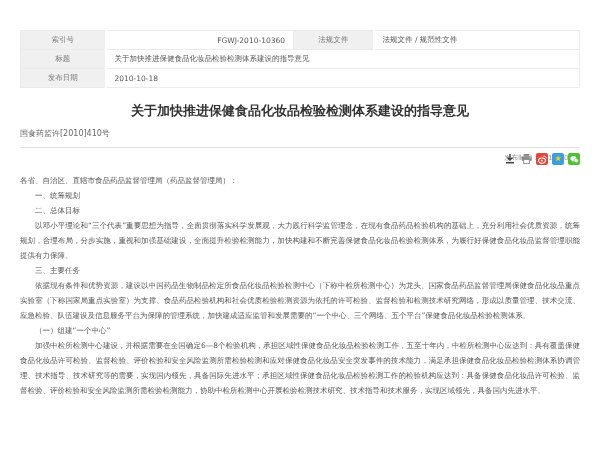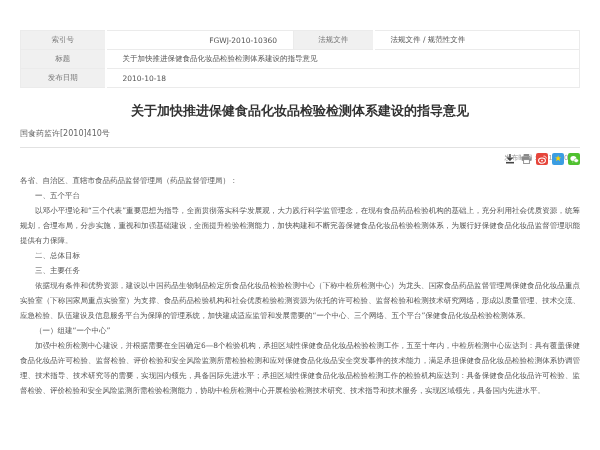--- a/index.html
+++ b/index.html
@@ -9,21 +9,21 @@
     font-family:"DejaVu Sans", sans-serif; overflow:hidden;
   }
   .content { position:absolute; left:20px; top:0; width:560px; }
 
   
   table.meta {
     width:560px; margin-top:30px; border-collapse:collapse;
     font-size:7.5px; color:#555; table-layout:fixed;
   }
   table.meta td {
-    border:1px solid #ebebeb; height:19px; padding:2px 16px;
+    border:1px solid #ebebeb; height:19px; padding:2px 8px;
     background:#fff; white-space:nowrap; overflow:hidden;
   }
   table.meta td.lbl {
     background:#f0f0f0; color:#777; text-align:center;
     border-right:2px solid #fff; width:85px;
   }
   table.meta td.lbl2 { width:80px; }
   .c-val1 { width:188px;text-align:right; }
 
   
@@ -122,23 +122,23 @@
               </svg>
           </span>
         </button>
       </div>
       <div class="divider"></div>
       <div class="publish-time">发布时间：2010-10-18</div>
     </div>
 
     <div class="doc-body">
       <p>各省、自治区、直辖市食品药品监督管理局（药品监督管理局）：</p>
-      <p class="indent">一、五个平台</p>
+      <p class="indent">一、统筹规划</p>
+      <p class="indent">二、总体目标</p>
       <p class="indent">以邓小平理论和“三个代表”重要思想为指导，全面贯彻落实科学发展观，大力践行科学监管理念，在现有食品药品检验机构的基础上，充分利用社会优质资源，统筹规划，合理布局，分步实施，重视和加强基础建设，全面提升检验检测能力，加快构建和不断完善保健食品化妆品检验检测体系，为履行好保健食品化妆品监督管理职能提供有力保障。</p>
-      <p class="indent">二、总体目标</p>
       <p class="indent">三、主要任务</p>
       <p class="indent">依据现有条件和优势资源，建设以中国药品生物制品检定所食品化妆品检验检测中心（下称中检所检测中心）为龙头、国家食品药品监督管理局保健食品化妆品重点实验室（下称国家局重点实验室）为支撑、食品药品检验机构和社会优质检验检测资源为依托的许可检验、监督检验和检测技术研究网络，形成以质量管理、技术交流、应急检验、队伍建设及信息服务平台为保障的管理系统，加快建成适应监管和发展需要的“一个中心、三个网络、五个平台”保健食品化妆品检验检测体系。</p>
       <p class="indent">（一）组建“一个中心”</p>
       <p class="indent">加强中检所检测中心建设，并根据需要在全国确定6—8个检验机构，承担区域性保健食品化妆品检验检测工作，五至十年内，中检所检测中心应达到：具有覆盖保健食品化妆品许可检验、监督检验、评价检验和安全风险监测所需检验检测和应对保健食品化妆品安全突发事件的技术能力，满足承担保健食品化妆品检验检测体系协调管理、技术指导、技术研究等的需要，实现国内领先，具备国际先进水平；承担区域性保健食品化妆品检验检测工作的检验机构应达到：具备保健食品化妆品许可检验、监督检验、评价检验和安全风险监测所需检验检测能力，协助中检所检测中心开展检验检测技术研究、技术指导和技术服务，实现区域领先，具备国内先进水平。</p>
     </div>
 
   </div>
 </div>
 
 </body></html>

